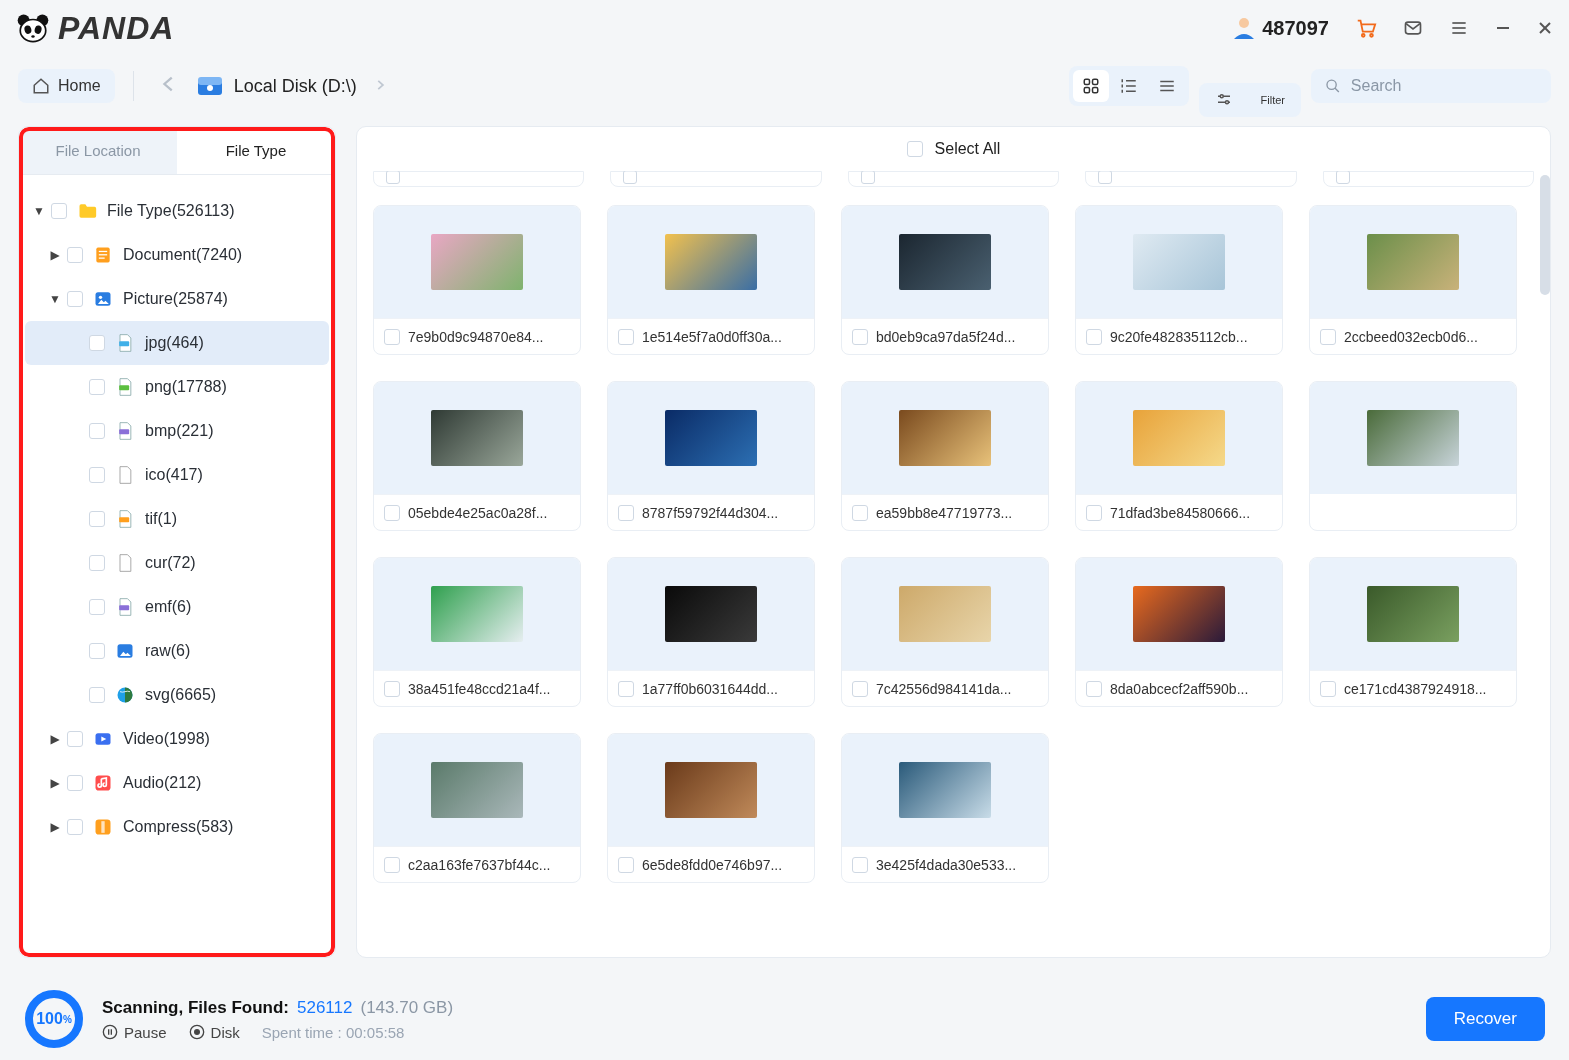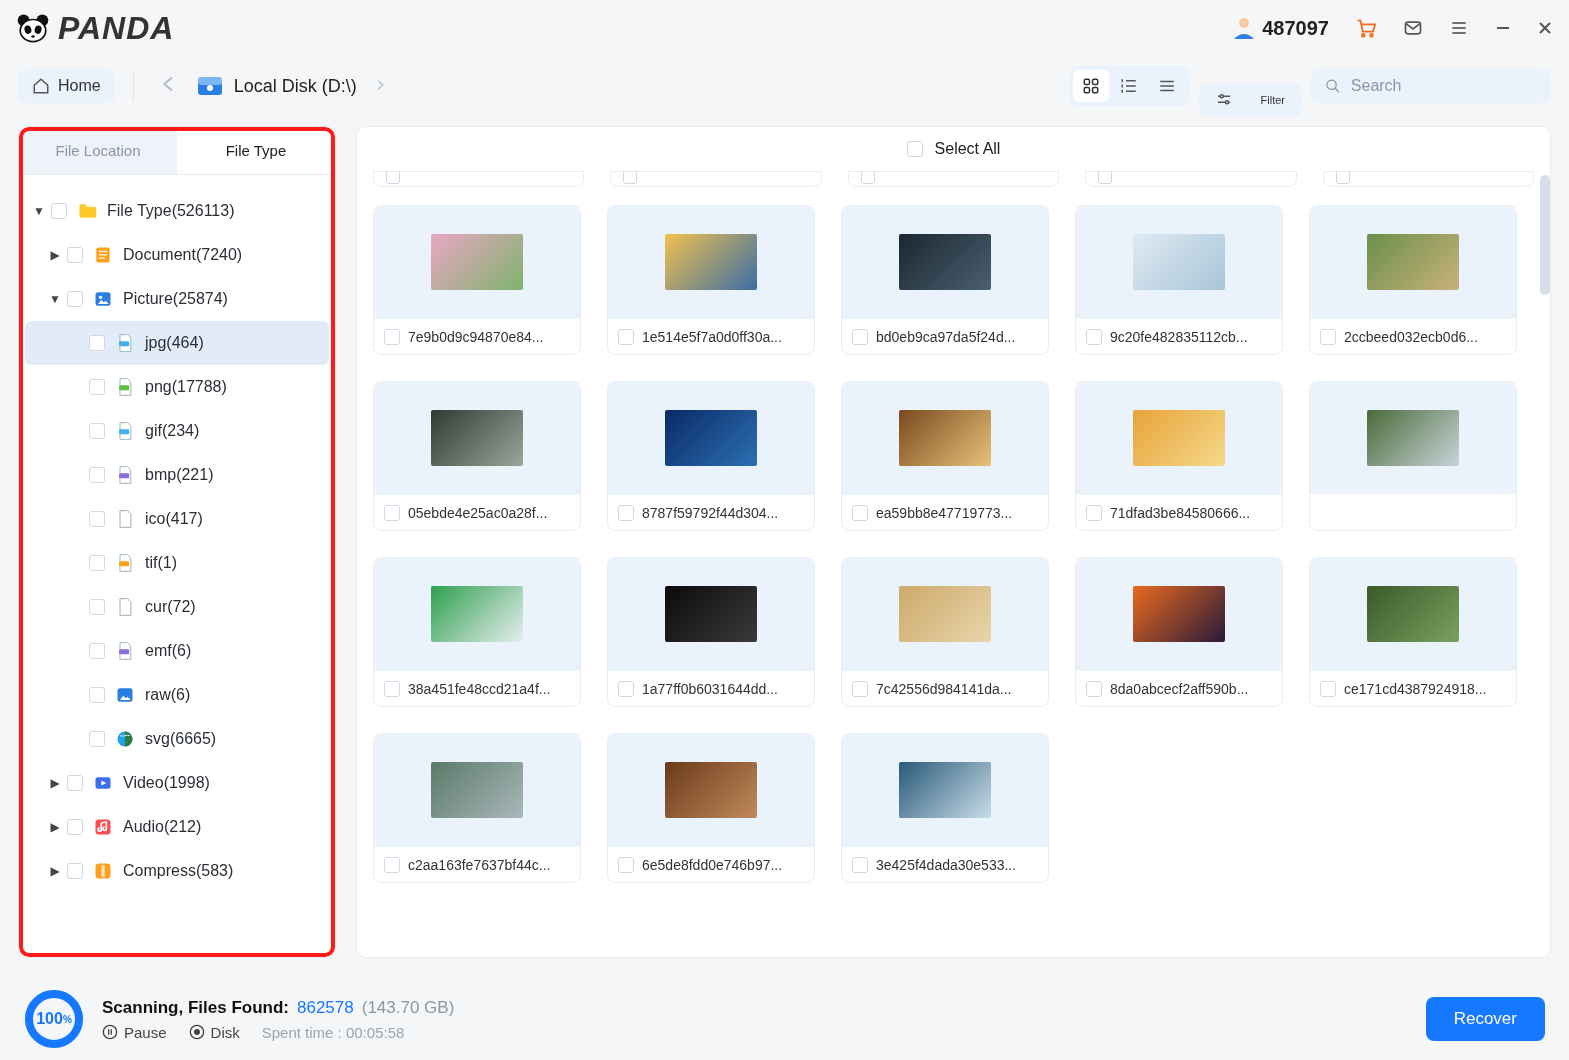--- a/index.html
+++ b/index.html
@@ -278,31 +278,20 @@
               </svg>
             </span>
             <span>png(17788)</span>
           </div>
         <div class="tree-row" style="padding-left:44px">
             <span class="spacer"></span>
             <span class="chk"></span>
             <span class="icon18">
               <svg viewBox="0 0 24 24">
                 <path d="M6 2h9l4 4v16H6z" fill="#fff" stroke="#8aa" stroke-width="1"></path>
-                <rect x="5" y="10" width="12" height="6" rx="1" fill="#40b0e8"></rect>
-              </svg>
-            </span>
-            <span>gif(234)</span>
-          </div>
-        <div class="tree-row" style="padding-left:44px">
-            <span class="spacer"></span>
-            <span class="chk"></span>
-            <span class="icon18">
-              <svg viewBox="0 0 24 24">
-                <path d="M6 2h9l4 4v16H6z" fill="#fff" stroke="#8aa" stroke-width="1"></path>
                 <rect x="5" y="10" width="12" height="6" rx="1" fill="#8a6fd8"></rect>
               </svg>
             </span>
             <span>bmp(221)</span>
           </div>
         <div class="tree-row" style="padding-left:44px">
             <span class="spacer"></span>
             <span class="chk"></span>
             <span class="icon18">
               <svg viewBox="0 0 24 24">
@@ -600,21 +589,21 @@
           <circle cx="30" cy="30" r="25" fill="none" stroke="#1677ff" stroke-width="8" stroke-dasharray="157 157" stroke-dashoffset="0" transform="rotate(-90 30 30)"></circle>
         </svg>
       <div class="pct">
           <span>100</span>
           <span style="font-size:10px">%</span>
         </div>
     </div>
     <div class="status-text">
       <div class="line1">
         <span>Scanning, Files Found:</span>
-        <span class="count">862578</span>
+        <span class="count">526112</span>
         <span class="size">(143.70 GB)</span>
       </div>
       <div class="line2">
         <span class="ctl">
             <svg width="16" height="16" viewBox="0 0 24 24" fill="none" stroke="#444" stroke-width="2">
               <circle cx="12" cy="12" r="10"></circle>
               <line x1="10" y1="8" x2="10" y2="16"></line>
               <line x1="14" y1="8" x2="14" y2="16"></line>
             </svg>
             <span>Pause</span>

